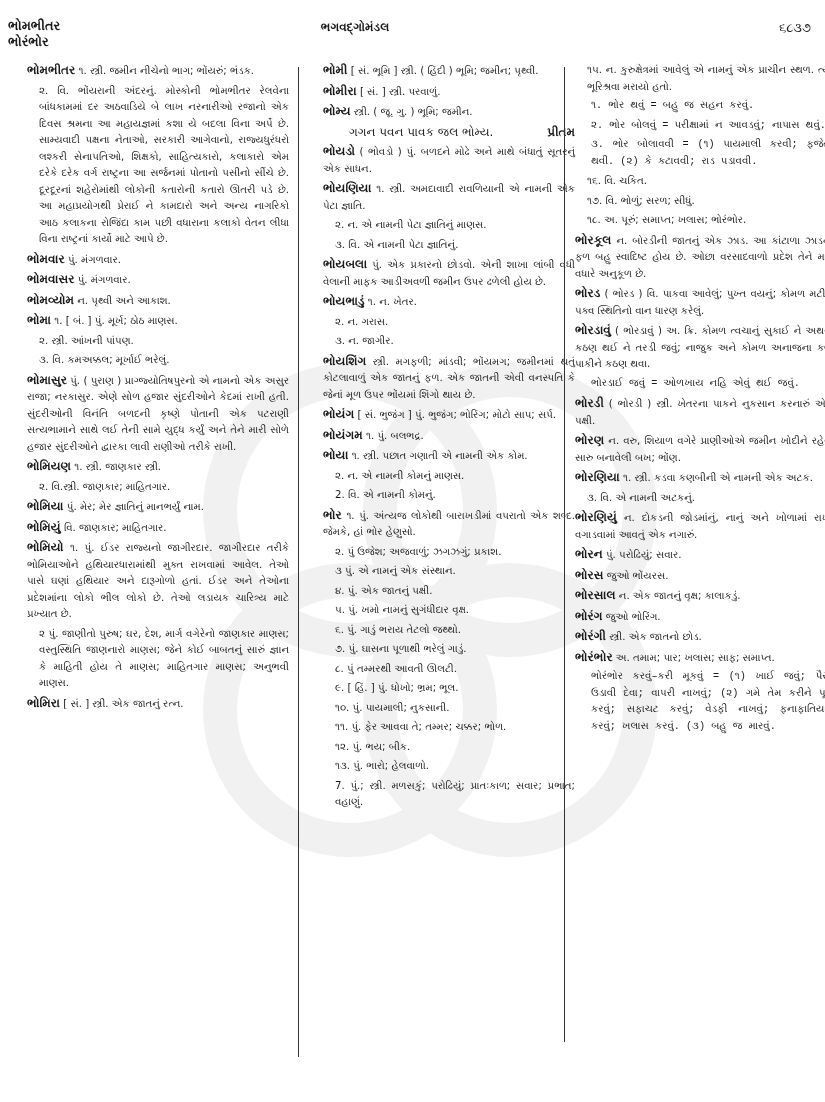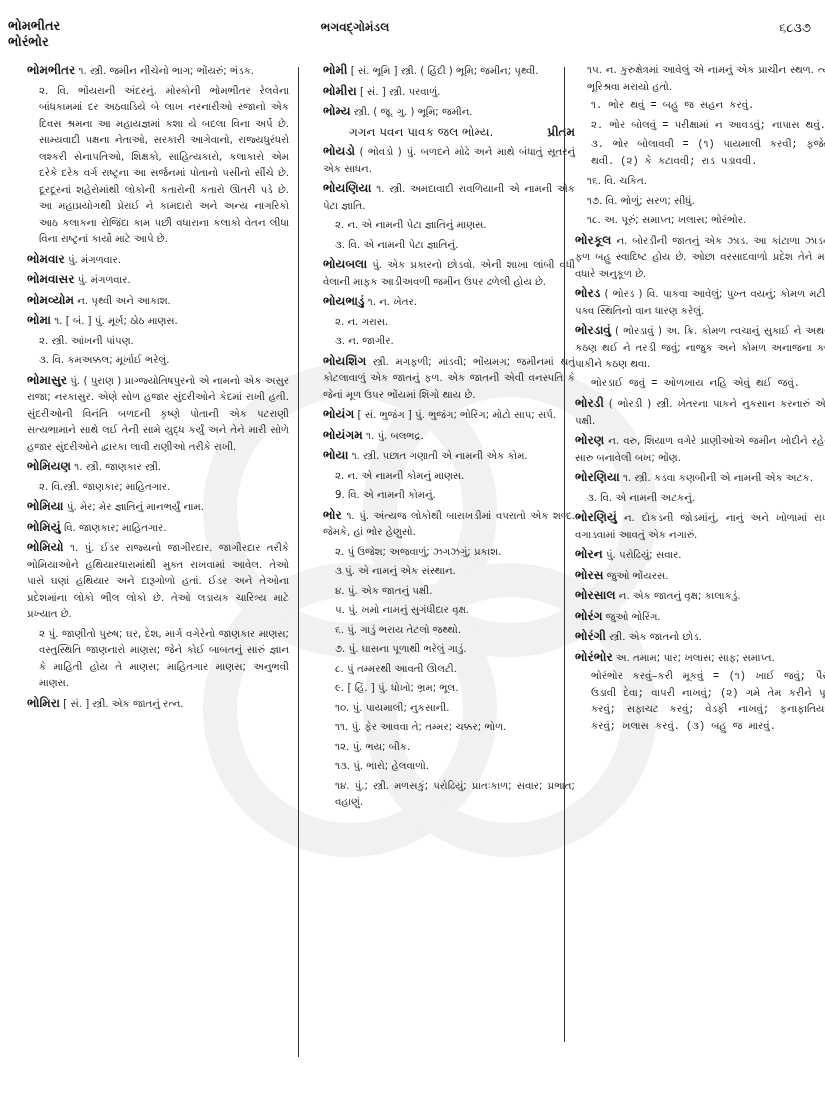--- a/index.html
+++ b/index.html
@@ -94,35 +94,35 @@
       <div class="sub">૩. વિ. એ નામની પેટા જ્ઞાતિનું.</div>
       <div class="entry"><span class="hw">ભોયબલા</span> <span class="body">પું. એક પ્રકારનો છોડવો. એની શાખા લાંબી વધી વેલાની માફક આડીઅવળી જમીન ઉપર ઢળેલી હોય છે.</span></div>
       <div class="entry"><span class="hw">ભોયભાડું</span> <span class="body">૧. ન. ખેતર.</span></div>
       <div class="sub">૨. ન. ગરાસ.</div>
       <div class="sub">૩. ન. જાગીર.</div>
       <div class="entry"><span class="hw">ભોયશિંગ</span> <span class="body">સ્ત્રી. મગફળી; માંડવી; ભોંયમગ; જમીનમાં થતું કોટલાવાળું એક જાતનું ફળ. એક જાતની એવી વનસ્પતિ કે જેનાં મૂળ ઉપર ભોંયમાં શિંગો થાય છે.</span></div>
       <div class="entry"><span class="hw">ભોયંગ</span> <span class="body">[ સં. ભુજંગ ] પું. ભુજંગ; ભોરિંગ; મોટો સાપ; સર્પ.</span></div>
       <div class="entry"><span class="hw">ભોયંગમ</span> <span class="body">૧. પું. બલભદ્ર.</span></div>
       <div class="entry"><span class="hw">ભોયા</span> <span class="body">૧. સ્ત્રી. પછાત ગણાતી એ નામની એક કોમ.</span></div>
       <div class="sub">૨. ન. એ નામની કોમનું માણસ.</div>
-      <div class="sub">9. વિ. એ નામની કોમનું.</div>
+      <div class="sub">2. વિ. એ નામની કોમનું.</div>
       <div class="entry"><span class="hw">ભોર</span> <span class="body">૧. પું. અંત્યજ લોકોથી બારાખડીમાં વપરાતો એક શબ્દ. જેમકે, હાં ભોર હેણુસો.</span></div>
       <div class="sub">૨. પું ઉજેશ; અજવાળું; ઝગઝગું; પ્રકાશ.</div>
       <div class="sub">૩ પું. એ નામનું એક સંસ્થાન.</div>
       <div class="sub">૪. પું. એક જાતનું પક્ષી.</div>
       <div class="sub">૫. પું. ખમો નામનું સુગંધીદાર વૃક્ષ.</div>
       <div class="sub">૬. પું. ગાડું ભરાય તેટલો જથ્થો.</div>
       <div class="sub">૭. પું. ઘાસના પૂળાથી ભરેલું ગાડું.</div>
       <div class="sub">૮. પું તમ્મરથી આવતી ઊલટી.</div>
       <div class="sub">૯. [ હિં. ] પું. ધોખો; ભ્રમ; ભૂલ.</div>
       <div class="sub">૧૦. પું. પાયમાલી; નુકસાની.</div>
       <div class="sub">૧૧. પું. ફેર આવવા તે; તમ્મર; ચક્કર; ભોળ.</div>
       <div class="sub">૧૨. પું. ભય; બીક.</div>
       <div class="sub">૧૩. પું. ભારો; હેલવાળો.</div>
-      <div class="sub">૧૪. પું.; સ્ત્રી. મળસકું; પરોઢિયું; પ્રાતઃકાળ; સવાર; પ્રભાત; વહાણું.</div>
+      <div class="sub">7. પું.; સ્ત્રી. મળસકું; પરોઢિયું; પ્રાતઃકાળ; સવાર; પ્રભાત; વહાણું.</div>
     </div>
   <div class="rule rule2"></div>
   <div class="col col3">
       <div class="sub">૧૫. ન. કુરુક્ષેત્રમાં આવેલું એ નામનું એક પ્રાચીન સ્થળ. ત્યાં ભૂરિશ્રવા મરાયો હતો.</div>
       <div class="idiom">૧. ભોર થવું = બહુ જ સહન કરવું.</div>
       <div class="idiom">૨. ભોર બોલવું = પરીક્ષામાં ન આવડવું; નાપાસ થવું.</div>
       <div class="idiom">૩. ભોર બોલાવવી = (૧) પાયમાલી કરવી; ફજેતી થવી. (૨) કે કટાવવી; રાડ પડાવવી.</div>
       <div class="sub">૧૬. વિ. ચકિત.</div>
       <div class="sub">૧૭. વિ. ભોળું; સરળ; સીધું.</div>
       <div class="sub">૧૮. અ. પૂરું; સમાપ્ત; ખલાસ; ભોરંભોર.</div>

